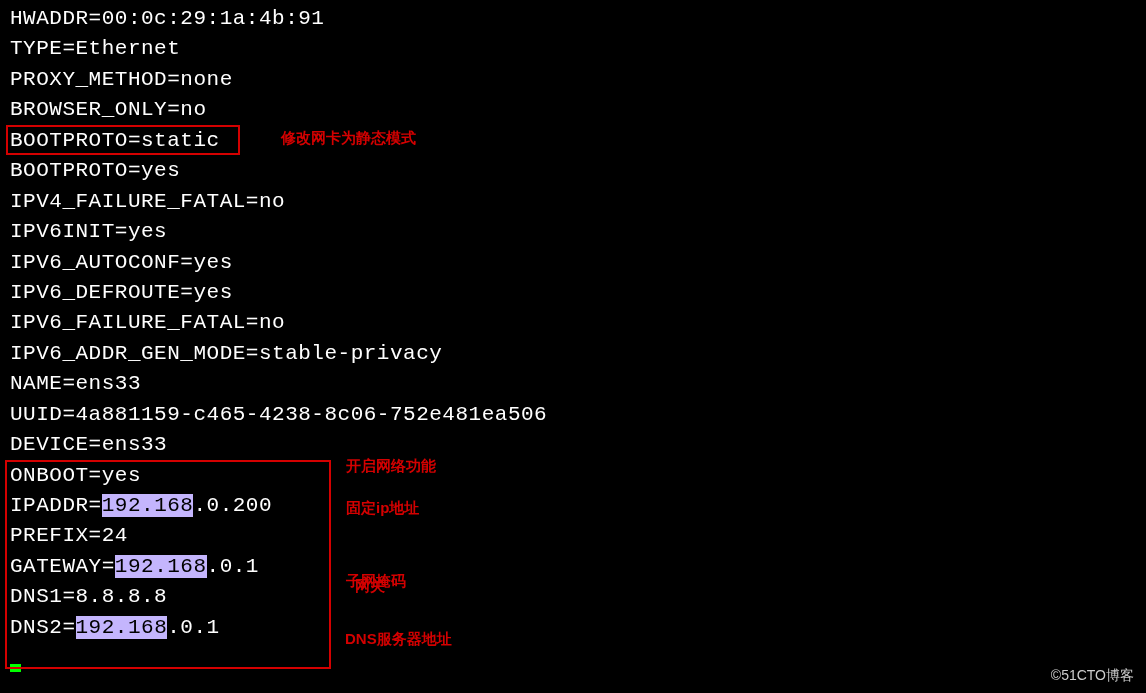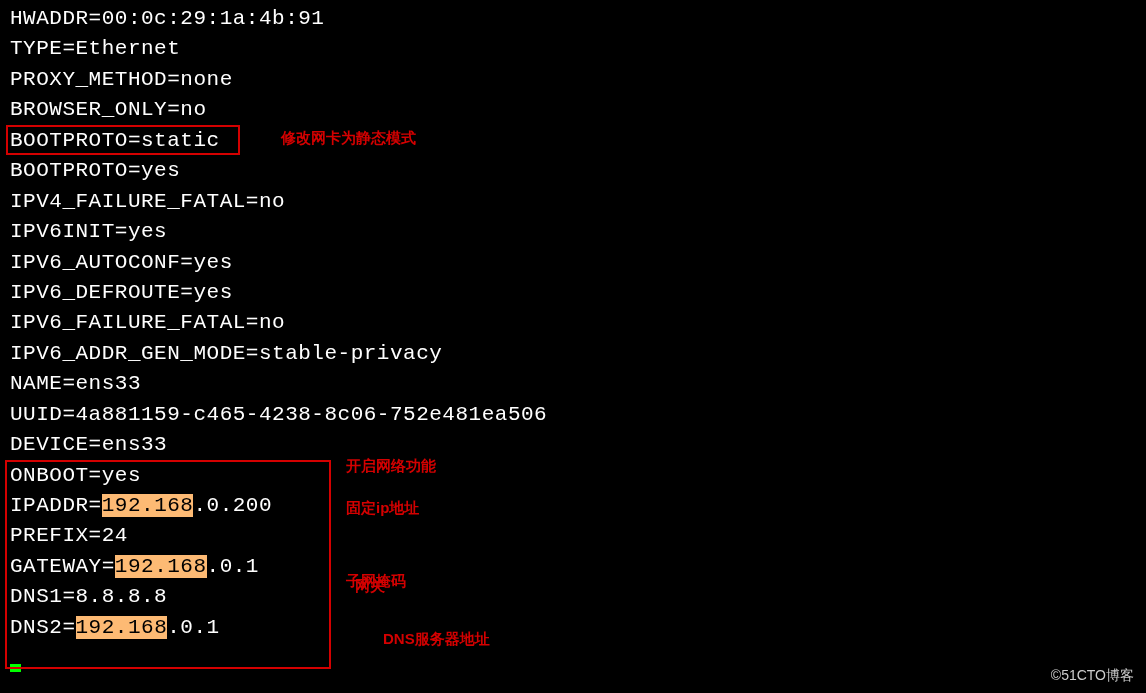--- a/index.html
+++ b/index.html
@@ -16,21 +16,21 @@
       height: 693px;
       position: relative;
       padding: 4px 10px;
       line-height: 1.45;
     }
     .terminal-line {
       white-space: pre;
       letter-spacing: 0.5px;
     }
     .highlight {
-      background-color: #fdba74;
+      background-color: #c4b5fd;
       color: #000;
     }
     .annotation {
       position: absolute;
       color: #d40000;
       font-weight: bold;
       font-size: 15px;
       font-family: "Microsoft YaHei", sans-serif;
     }
     .box {
@@ -83,15 +83,15 @@
 <div class="terminal-line"><span class="cursor"></span></div>
 
 <div class="box" style="left:6px; top:125px; width:234px; height:30px;"></div>
 <div class="box" style="left:5px; top:460px; width:326px; height:209px;"></div>
 
 <div class="annotation" style="left:281px; top:127px;">修改网卡为静态模式</div>
 <div class="annotation" style="left:346px; top:455px;">开启网络功能</div>
 <div class="annotation" style="left:346px; top:497px;">固定ip地址</div>
 <div class="annotation" style="left:346px; top:570px;">子网掩码</div>
 <div class="annotation" style="left:355px; top:575px;">网关</div>
-<div class="annotation" style="left:345px; top:628px;margin-left:38px;">DNS服务器地址</div>
+<div class="annotation" style="left:345px; top:628px;">DNS服务器地址</div>
 
 <div class="watermark">©51CTO博客</div>
 
 </body></html>

